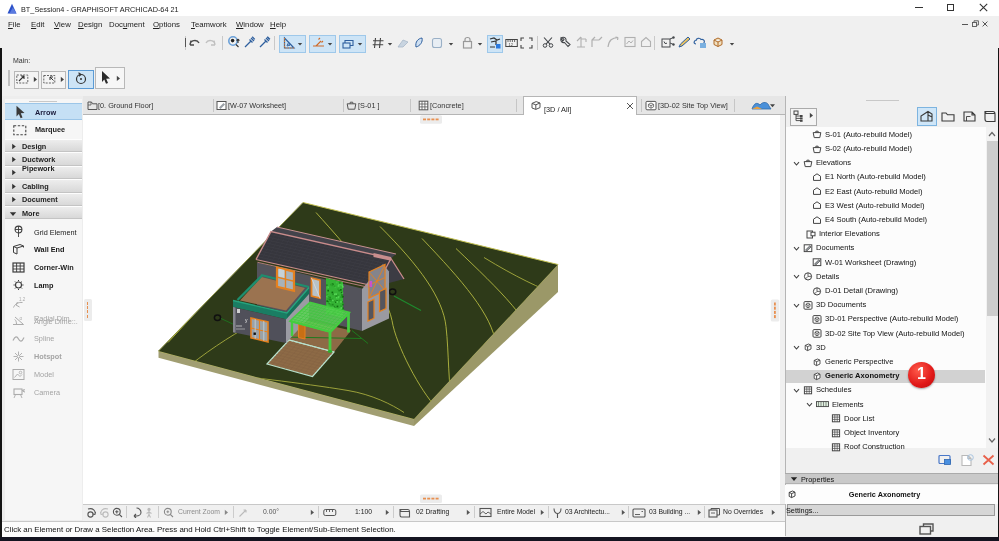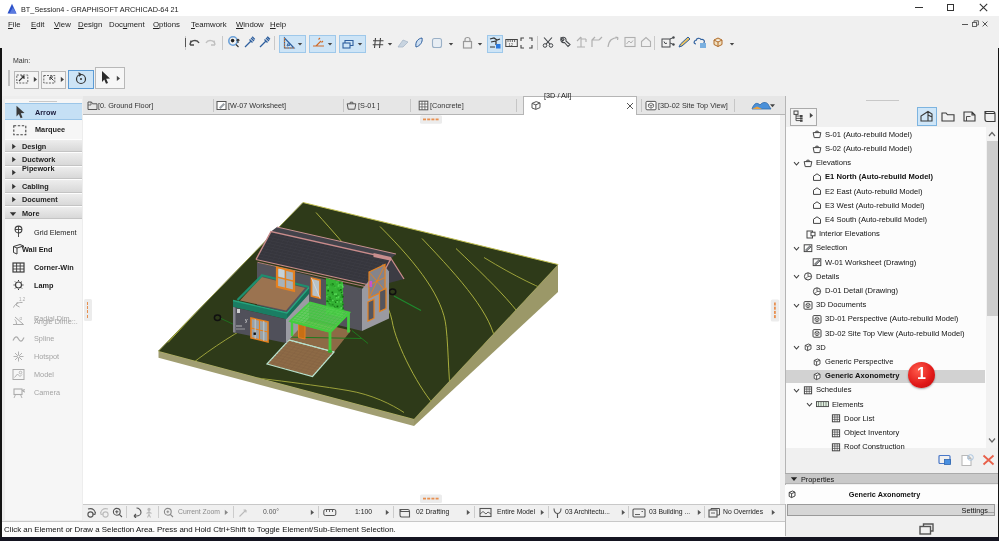--- a/index.html
+++ b/index.html
@@ -196,21 +196,21 @@
   </svg>
 <svg style="position:absolute;left:116px;top:75px;" width="5" height="6" viewBox="0 0 5 6">
     <path d="M0.8 0.8 L4 3.4 L0.8 6 Z" fill="#444"></path>
   </svg>
 <div class="ab" style="left:0;top:95.5px;width:999px;height:1px;background:#d5d5d5"></div>
 <div class="ab" style="left:83px;top:96px;width:702px;height:18.5px;background:#e6e6e6;border-bottom:1px solid #b5b5b5"></div>
 <div class="ab" style="left:523px;top:96px;width:114px;height:18.6px;background:#fff;border:1px solid #b5b5b5;border-bottom:none"></div>
 <svg style="position:absolute;left:530px;top:100px;" width="12" height="11" viewBox="0 0 12 11">
     <path d="M2 3.4 L6.2 1.6 L10 3 L10 7.6 L5.8 9.4 L2 8 Z M2 3.4 L5.8 4.8 L5.8 9.4 M5.8 4.8 L10 3" fill="#fff" stroke="#555" stroke-width="1"></path>
   </svg>
-<div class="ab t7" style="left:544px;top:92px;color:#222">[3D / All]</div>
+<div class="ab t7" style="left:544px;top:106px;color:#222">[3D / All]</div>
 <svg style="position:absolute;left:626px;top:101.5px;" width="8" height="8" viewBox="0 0 8 8">
     <path d="M1 1 L7 7 M7 1 L1 7" stroke="#555" stroke-width="1"></path>
   </svg>
 <svg style="position:absolute;left:87px;top:100px;" width="11" height="11" viewBox="0 0 11 11">
     <path d="M1 3 L1 9.5 L10 9.5 L10 3.8 L5.5 3.8 L4.5 2 L1 2 Z" fill="none" stroke="#555" stroke-width="1"></path>
     <path d="M4 2 V5 M1 5 H4" stroke="#555" stroke-width="0.8"></path>
   </svg>
 <div class="ab t7" style="left:98px;top:102px;color:#333">[0. Ground Floor]</div>
 <svg style="position:absolute;left:216px;top:100px;" width="11" height="11" viewBox="0 0 11 11">
     <rect x="1" y="1.5" width="9" height="8" fill="#fff" stroke="#555" stroke-width="1"></rect>
@@ -287,21 +287,21 @@
   </svg>
 <div class="ab t7" style="left:22px;top:209.60000000000002px;font-weight:bold;color:#222">More</div>
 <svg style="position:absolute;left:12px;top:225.3px;" width="13" height="13" viewBox="0 0 13 13">
     <circle cx="6.5" cy="4.5" r="3.4" fill="none" stroke="#3c3c3c" stroke-width="1.1"></circle>
     <path d="M6.5 4.5 V12 M6.5 1.1 V4.5 M3.1 4.5 H9.9" stroke="#3c3c3c" stroke-width="0.9"></path>
   </svg>
 <div class="ab t7" style="left:34px;top:228.5px;font-weight:normal;color:#1a1a1a">Grid Element</div>
 <svg style="position:absolute;left:12px;top:243.10000000000002px;" width="13" height="13" viewBox="0 0 13 13">
     <path d="M1.5 3.5 L8 1.5 L11.5 3 L5 5 Z M1.5 3.5 L1.5 9.5 L5 11 L5 5 M11.5 3 L11.5 4.5" fill="none" stroke="#3c3c3c" stroke-width="1"></path>
   </svg>
-<div class="ab t7" style="left:22px;top:246.3px;font-weight:bold;color:#1a1a1a">Wall End</div>
+<div class="ab t7" style="left:34px;top:246.3px;font-weight:bold;color:#1a1a1a">Wall End</div>
 <svg style="position:absolute;left:12px;top:260.90000000000003px;" width="13" height="13" viewBox="0 0 13 13">
     <rect x="1" y="2" width="11" height="9" fill="none" stroke="#3c3c3c" stroke-width="1.2"></rect>
     <path d="M1 5 H12 M1 8 H12 M4.6 2 V11 M8.2 2 V11" stroke="#3c3c3c" stroke-width="0.9"></path>
   </svg>
 <div class="ab t7" style="left:34px;top:264.1px;font-weight:bold;color:#1a1a1a">Corner-Win</div>
 <svg style="position:absolute;left:12px;top:278.70000000000005px;" width="13" height="13" viewBox="0 0 13 13">
     <circle cx="6.5" cy="6" r="3" fill="none" stroke="#3c3c3c" stroke-width="1.1"></circle>
     <path d="M6.5 1 V2.2 M6.5 9.8 V11 M1.5 6 H2.8 M10.2 6 H11.5 M3 2.5 L3.9 3.4 M10 2.5 L9.1 3.4 M3 9.5 L3.9 8.6 M10 9.5 L9.1 8.6" stroke="#3c3c3c" stroke-width="1"></path>
   </svg>
 <div class="ab t7" style="left:34px;top:281.90000000000003px;font-weight:bold;color:#1a1a1a">Lamp</div>
@@ -316,21 +316,21 @@
   </svg>
 <div class="ab t7" style="left:34px;top:317.50000000000006px;font-weight:normal;color:#a4a4a4">Angle Dime...</div>
 <svg style="position:absolute;left:12px;top:332.1000000000001px;" width="13" height="13" viewBox="0 0 13 13">
     <path d="M1 8.5 C3 4 5 4 6.5 7 C8 10 10 10 12 5.5" fill="none" stroke="#ababab" stroke-width="1.2"></path>
   </svg>
 <div class="ab t7" style="left:34px;top:335.30000000000007px;font-weight:normal;color:#a4a4a4">Spline</div>
 <svg style="position:absolute;left:12px;top:349.9000000000001px;" width="13" height="13" viewBox="0 0 13 13">
     <path d="M6.5 1.5 V11.5 M1.5 6.5 H11.5 M3 3 L10 10 M10 3 L3 10" stroke="#ababab" stroke-width="0.9"></path>
     <circle cx="6.5" cy="6.5" r="1.4" fill="#fff" stroke="#ababab" stroke-width="0.9"></circle>
   </svg>
-<div class="ab t7" style="left:34px;top:353.1000000000001px;font-weight:normal;color:#a4a4a4">Hotspot</div>
+<div class="ab t7" style="left:34px;top:353.1000000000001px;font-weight:bold;color:#a4a4a4">Hotspot</div>
 <svg style="position:absolute;left:12px;top:367.7000000000001px;" width="13" height="13" viewBox="0 0 13 13">
     <rect x="1" y="1.5" width="11" height="10" fill="none" stroke="#ababab" stroke-width="1"></rect>
     <circle cx="8.5" cy="4.5" r="1.3" fill="none" stroke="#ababab" stroke-width="0.8"></circle>
     <path d="M2.5 9.5 L5.5 6 L8 8.5 L10 6.5" fill="none" stroke="#ababab" stroke-width="0.9"></path>
   </svg>
 <div class="ab t7" style="left:34px;top:370.9000000000001px;font-weight:normal;color:#a4a4a4">Model</div>
 <svg style="position:absolute;left:12px;top:385.5000000000001px;" width="13" height="13" viewBox="0 0 13 13">
     <rect x="2" y="3" width="8" height="5.5" fill="none" stroke="#ababab" stroke-width="1.1"></rect>
     <path d="M10 4.5 L12.5 3.5 M3.5 8.5 L2 12 M8.5 8.5 L10 12 M10 4.5 L12.5 6" stroke="#ababab" stroke-width="0.9" fill="none"></path>
     <circle cx="12.4" cy="4.8" r="1" fill="none" stroke="#ababab" stroke-width="0.8"></circle>
@@ -637,21 +637,21 @@
 <svg style="position:absolute;left:793px;top:159.5px;" width="7" height="7" viewBox="0 0 7 7">
     <path d="M1 2.2 L3.5 5 L6 2.2" fill="none" stroke="#444" stroke-width="1.1"></path>
   </svg>
 <svg style="position:absolute;left:803px;top:157.7px;" width="10" height="10" viewBox="0 0 10 10">
     <path d="M1.2 3.6 L8.8 3.6 L7.8 8.6 L2.2 8.6 Z M3.6 3.6 L3.9 2.2 L6.1 2.2 L6.4 3.6" fill="none" stroke="#454545" stroke-width="1"></path>
   </svg>
 <div class="ab t76" style="left:816px;top:159.1px;font-weight:normal;color:#111">Elevations</div>
 <svg style="position:absolute;left:812px;top:171.9px;" width="10" height="10" viewBox="0 0 10 10">
     <path d="M1.5 4.2 L5 1.8 L8.5 4.2 L8.5 8.4 L1.5 8.4 Z" fill="none" stroke="#454545" stroke-width="1"></path>
   </svg>
-<div class="ab t76" style="left:825px;top:173.3px;font-weight:bold;color:#111">E1 North (Auto-rebuild Model)</div>
+<div class="ab t76" style="left:825px;top:173.3px;font-weight:normal;color:#111">E1 North (Auto-rebuild Model)</div>
 <svg style="position:absolute;left:812px;top:186.1px;" width="10" height="10" viewBox="0 0 10 10">
     <path d="M1.5 4.2 L5 1.8 L8.5 4.2 L8.5 8.4 L1.5 8.4 Z" fill="none" stroke="#454545" stroke-width="1"></path>
   </svg>
 <div class="ab t76" style="left:825px;top:187.5px;font-weight:normal;color:#111">E2 East (Auto-rebuild Model)</div>
 <svg style="position:absolute;left:812px;top:200.29999999999998px;" width="10" height="10" viewBox="0 0 10 10">
     <path d="M1.5 4.2 L5 1.8 L8.5 4.2 L8.5 8.4 L1.5 8.4 Z" fill="none" stroke="#454545" stroke-width="1"></path>
   </svg>
 <div class="ab t76" style="left:825px;top:201.7px;font-weight:normal;color:#111">E3 West (Auto-rebuild Model)</div>
 <svg style="position:absolute;left:812px;top:214.49999999999997px;" width="10" height="10" viewBox="0 0 10 10">
     <path d="M1.5 4.2 L5 1.8 L8.5 4.2 L8.5 8.4 L1.5 8.4 Z" fill="none" stroke="#454545" stroke-width="1"></path>
@@ -662,21 +662,21 @@
     <rect x="5" y="3.2" width="4" height="3.6" fill="#fff" stroke="#454545" stroke-width="1"></rect>
   </svg>
 <div class="ab t76" style="left:819px;top:230.1px;font-weight:normal;color:#111">Interior Elevations</div>
 <svg style="position:absolute;left:793px;top:244.70000000000002px;" width="7" height="7" viewBox="0 0 7 7">
     <path d="M1 2.2 L3.5 5 L6 2.2" fill="none" stroke="#444" stroke-width="1.1"></path>
   </svg>
 <svg style="position:absolute;left:803px;top:242.9px;" width="10" height="10" viewBox="0 0 10 10">
     <rect x="1.2" y="1.8" width="7.6" height="6.8" fill="#fff" stroke="#454545" stroke-width="1"></rect>
     <path d="M2.5 7 L6.8 2.8 L8 4 L3.8 8 Z" fill="#9aa0a6" stroke="#454545" stroke-width="0.7"></path>
   </svg>
-<div class="ab t76" style="left:816px;top:244.3px;font-weight:normal;color:#111">Selection</div>
+<div class="ab t76" style="left:816px;top:244.3px;font-weight:normal;color:#111">Documents</div>
 <svg style="position:absolute;left:812px;top:257.1px;" width="10" height="10" viewBox="0 0 10 10">
     <rect x="1.2" y="1.8" width="7.6" height="6.8" fill="#fff" stroke="#454545" stroke-width="1"></rect>
     <path d="M2.5 7 L6.8 2.8 L8 4 L3.8 8 Z" fill="#9aa0a6" stroke="#454545" stroke-width="0.7"></path>
   </svg>
 <div class="ab t76" style="left:825px;top:258.5px;font-weight:normal;color:#111">W-01 Worksheet (Drawing)</div>
 <svg style="position:absolute;left:793px;top:273.1px;" width="7" height="7" viewBox="0 0 7 7">
     <path d="M1 2.2 L3.5 5 L6 2.2" fill="none" stroke="#444" stroke-width="1.1"></path>
   </svg>
 <svg style="position:absolute;left:803px;top:271.3px;" width="10" height="10" viewBox="0 0 10 10">
     <circle cx="5" cy="5.4" r="3.6" fill="none" stroke="#454545" stroke-width="1"></circle>
@@ -778,21 +778,21 @@
 <svg style="position:absolute;left:790px;top:475.5px;" width="8" height="6" viewBox="0 0 8 6">
     <path d="M0.8 1.2 L7.2 1.2 L4 5 Z" fill="#222"></path>
   </svg>
 <div class="ab t7" style="left:801px;top:475.5px;font-weight:normal;color:#111">Properties</div>
 <div class="ab" style="left:785px;top:484.5px;width:214px;height:19px;background:#fdfdfd"></div>
 <svg style="position:absolute;left:787px;top:488.5px;" width="11" height="11" viewBox="0 0 11 11">
     <path d="M2.2 3.4 L5.6 2 L8 3.2 L8 7 L4.6 8.6 L2.2 7.4 Z M2.2 3.4 L4.6 4.6 L4.6 8.6 M4.6 4.6 L8 3.2" fill="#fff" stroke="#333" stroke-width="0.9"></path>
   </svg>
 <div class="ab t7" style="left:785px;top:491px;width:199px;text-align:center;font-weight:bold;color:#111">Generic Axonometry</div>
 <div class="ab" style="left:786.5px;top:504px;width:208px;height:11.5px;background:#d6d6d6;border:1px solid #9a9a9a"></div>
-<div class="ab t7" style="left:786px;top:507px;width:208px;text-align:right;color:#111">Settings...</div>
+<div class="ab t7" style="left:786px;top:507px;width:208px;text-align:left;color:#111">Settings...</div>
 <svg style="position:absolute;left:919px;top:523px;" width="15" height="13" viewBox="0 0 15 13">
     <path d="M4.5 3.5 V1 H14 V8 H11.5" fill="none" stroke="#555" stroke-width="1.4"></path>
     <rect x="1" y="3.5" width="10.5" height="7.5" fill="none" stroke="#555" stroke-width="1.4"></rect>
   </svg>
 <div class="ab" style="left:83px;top:503.5px;width:702px;height:17.5px;background:#f0f0f0;border-top:1px solid #c8c8c8"></div>
 <svg style="position:absolute;left:86px;top:507px;" width="11" height="11" viewBox="0 0 11 11">
     <path d="M2 2 C7 0.5 10 4 9 7.5 M9 7.5 L9.5 5 M9 7.5 L6.5 7" fill="none" stroke="#555" stroke-width="1.1"></path>
     <circle cx="4.5" cy="7.5" r="2.6" fill="none" stroke="#555" stroke-width="1.1"></circle>
   </svg>
 <svg style="position:absolute;left:99px;top:507px;" width="11" height="11" viewBox="0 0 11 11">

